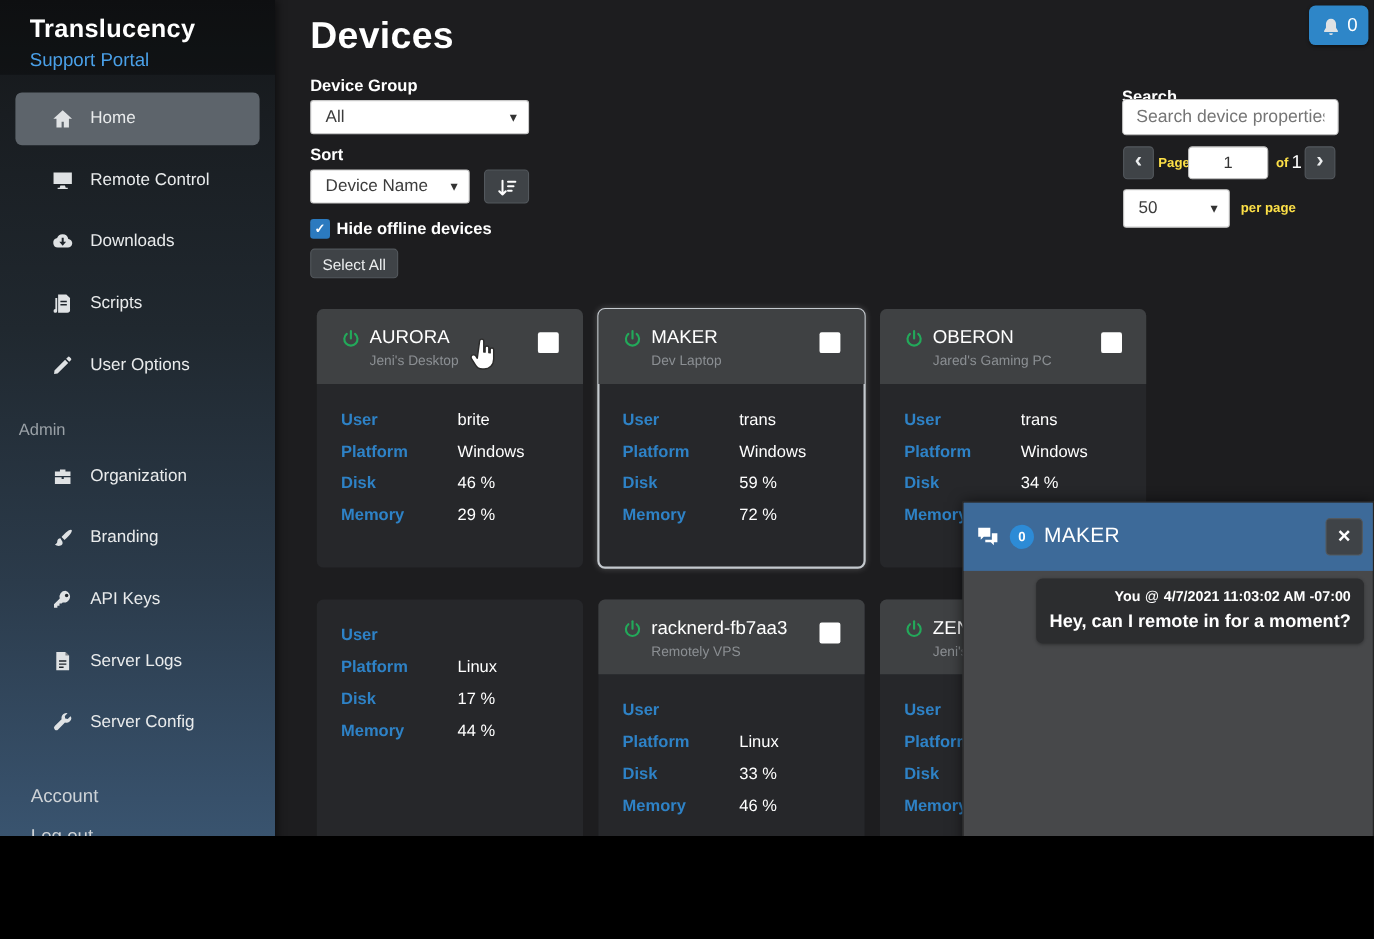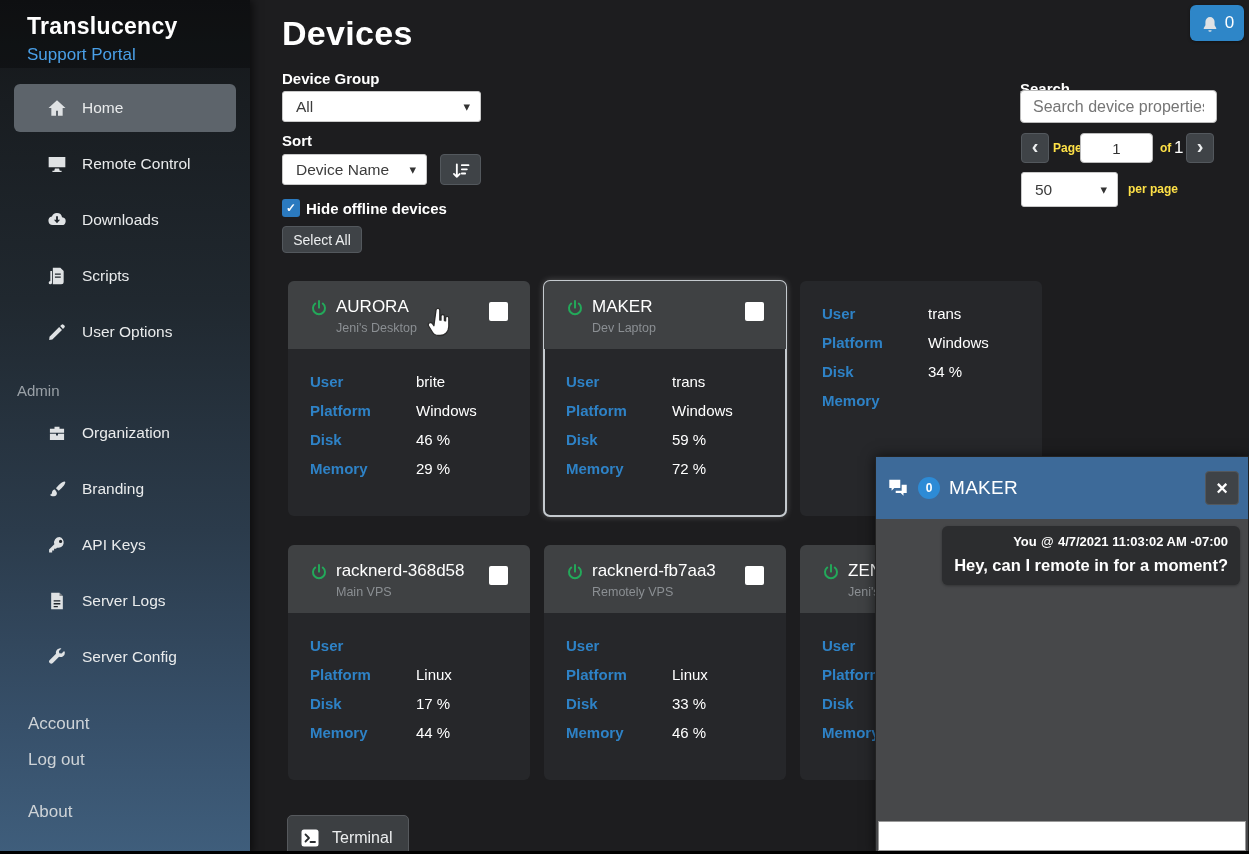--- a/index.html
+++ b/index.html
@@ -1,18 +1,18 @@
 <!DOCTYPE html>
 <html><head>
 <meta charset="utf-8">
 <style>
   * { margin:0; padding:0; box-sizing:border-box; }
   html,body { background:#000; }
   .root {
-    position:relative; width:1249px; height:851px; overflow:hidden;
+    position:relative; width:1249px; height:760px; overflow:hidden;
     background:#1d1d1f; font-family:"Liberation Sans", sans-serif;
     -webkit-font-smoothing:antialiased;
   }
   svg { display:block; }
 
   
   .sidebar {
     position:absolute; left:0; top:0; width:250px; height:854px;
     background:linear-gradient(180deg,#141618 0%,#191d21 12%,#20282f 35%,#2b3b4b 62%,#37506a 85%,#3f5e7c 100%);
     box-shadow:3px 0 8px rgba(0,0,0,.55); z-index:5;
@@ -364,52 +364,52 @@
               <span class="cv">59 %</span>
             </div>
           <div class="crow">
               <span class="cl">Memory</span>
               <span class="cv">72 %</span>
             </div>
         </div>
       </div>
 
       <div class="card">
-        <div class="card-body">
-          <div class="crow">
-              <span class="cl">User</span>
-              <span class="cv">trans</span>
-            </div>
-          <div class="crow">
-              <span class="cl">Platform</span>
-              <span class="cv">Windows</span>
-            </div>
-          <div class="crow">
-              <span class="cl">Disk</span>
-              <span class="cv">34 %</span>
-            </div>
-          <div class="crow">
-              <span class="cl">Memory</span>
-              <span class="cv"></span>
-            </div>
-        </div>
-      </div>
-
-      <div class="card">
         <div class="card-header">
           <span class="power-icon">
             <svg viewBox="0 0 24 24" fill="none" stroke="currentColor" stroke-width="2.6" stroke-linecap="round">
                 <path d="M12 2.5v9"></path>
                 <path d="M7 6a8 8 0 1 0 10 0"></path>
               </svg>
           </span>
-          <span class="dev-name">racknerd-368d58</span>
-          <span class="dev-alias">Main VPS</span>
+          <span class="dev-name">OBERON</span>
+          <span class="dev-alias">Jared's Gaming PC</span>
           <span class="card-check"></span>
         </div>
+        <div class="card-body">
+          <div class="crow">
+              <span class="cl">User</span>
+              <span class="cv">trans</span>
+            </div>
+          <div class="crow">
+              <span class="cl">Platform</span>
+              <span class="cv">Windows</span>
+            </div>
+          <div class="crow">
+              <span class="cl">Disk</span>
+              <span class="cv">34 %</span>
+            </div>
+          <div class="crow">
+              <span class="cl">Memory</span>
+              <span class="cv"></span>
+            </div>
+        </div>
+      </div>
+
+      <div class="card">
         <div class="card-body">
           <div class="crow">
               <span class="cl">User</span>
               <span class="cv"></span>
             </div>
           <div class="crow">
               <span class="cl">Platform</span>
               <span class="cv">Linux</span>
             </div>
           <div class="crow">

